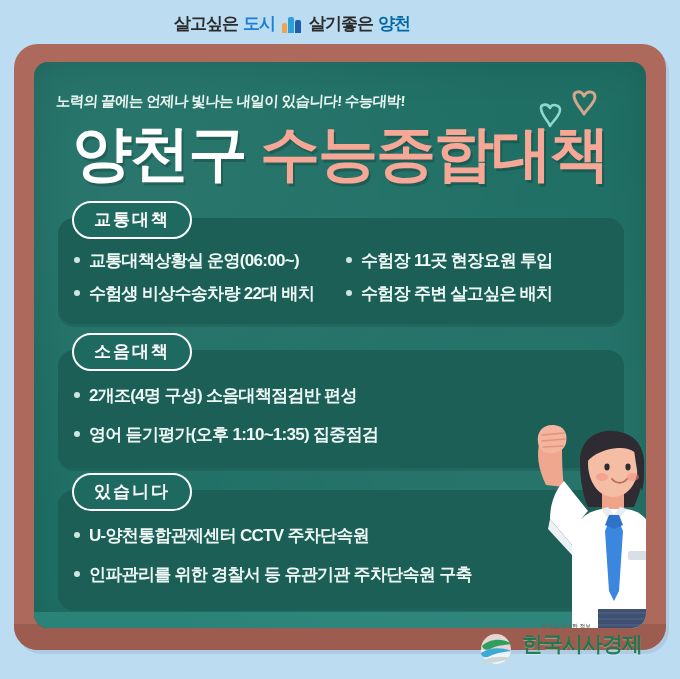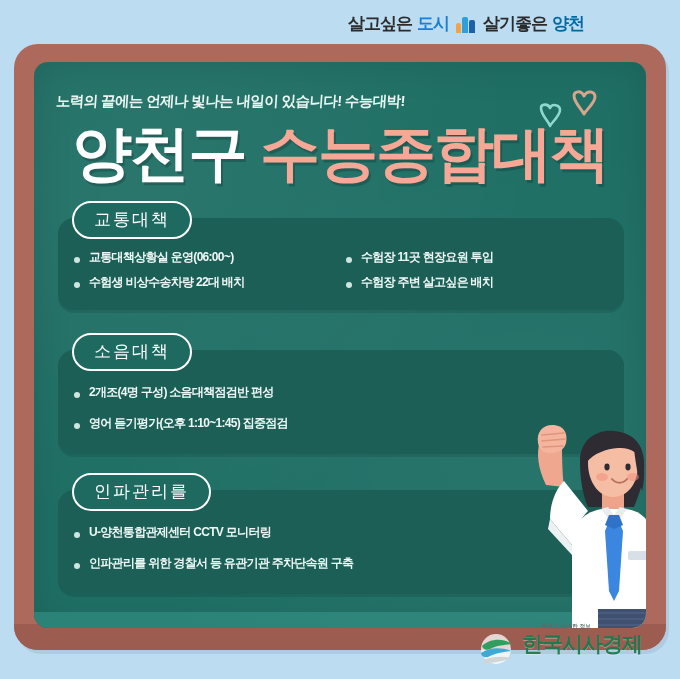--- a/index.html
+++ b/index.html
@@ -6,21 +6,21 @@
   body{
     width:680px;height:679px;
     background:#bcdcf2;
     font-family:"Liberation Sans","DejaVu Sans",sans-serif;
     overflow:hidden;position:relative;
   }
 
   
   .brandbar{
     position:absolute;left:0;top:0;width:584px;height:46px;
-    display:flex;align-items:center;justify-content:flex-end;gap:5px;
+    display:flex;align-items:center;justify-content:center;gap:5px;
     background:#bcdcf2;
   }
   .brandbar .bt{font-size:17px;font-weight:bold;letter-spacing:-1px;}
   .bt.dark{color:#2b2b2b;}
   .bt.blue{color:#1a7fd4;}
   .bt.red{color:#0369a1;}
   .brand-icon{width:20px;height:20px;position:relative;display:inline-block;margin:0 2px;}
   .brand-icon i{position:absolute;bottom:0;display:block;border-radius:2px 2px 0 0;}
   .brand-icon i:nth-child(1){left:0;width:5px;height:10px;background:#f2a24a;}
   .brand-icon i:nth-child(2){left:6px;width:6px;height:16px;background:#2e9fd8;}
@@ -76,29 +76,29 @@
   
   .section{position:absolute;left:24px;width:566px;}
   .panel{
     background:#1b5f57;border-radius:16px;width:100%;
     box-shadow:0 3px 0 rgba(0,0,0,.10);
   }
   .pill{
     position:absolute;left:14px;top:-17px;z-index:3;
     min-width:112px;padding:5px 20px 6px;
     border:2.5px solid #ffffff;border-radius:20px;background:#1e6a61;
-    color:#ffffff;font-size:17px;font-weight:normal;letter-spacing:2px;
+    color:#ffffff;font-size:17px;font-weight:bold;letter-spacing:2px;
     text-align:center;box-sizing:border-box;
   }
   .rows{padding:27px 8px 14px 14px;}
   .grid2{display:flex;flex-wrap:wrap;}
   .grid2 .item{width:50%;box-sizing:border-box;}
   .item{
     display:flex;align-items:flex-start;gap:9px;
-    color:#eef8f5;font-size:12px;font-weight:bold;letter-spacing:-.7px;
+    color:#eef8f5;font-size:17px;font-weight:bold;letter-spacing:-.7px;
     padding:4px 2px;line-height:1.45;
   }
   .item .dot{
     flex:none;width:6px;height:6px;border-radius:50%;
     background:#cfe6e0;margin-top:8px;
   }
   .sec-sp .item{padding:7px 2px;}
 
   
   .student{position:absolute;right:-6px;bottom:0;width:150px;height:205px;}
@@ -180,33 +180,33 @@
   <div class="section" style="top:288px;">
     <div class="pill">소음대책</div>
     <div class="panel">
       <div class="rows sec-sp">
         <div class="item">
             <span class="dot"></span>
             <span>2개조(4명 구성) 소음대책점검반 편성</span>
           </div>
         <div class="item">
             <span class="dot"></span>
-            <span>영어 듣기평가(오후 1:10~1:45) 집중점검</span>
+            <span>영어 듣기평가(오후 1:10~1:35) 집중점검</span>
           </div>
       </div>
     </div>
   </div>
 
   <div class="section" style="top:428px;">
-    <div class="pill">인파관리를</div>
+    <div class="pill">있습니다</div>
     <div class="panel">
       <div class="rows sec-sp">
         <div class="item">
             <span class="dot"></span>
-            <span>U-양천통합관제센터 CCTV 모니터링</span>
+            <span>U-양천통합관제센터 CCTV 주차단속원</span>
           </div>
         <div class="item">
             <span class="dot"></span>
             <span>인파관리를 위한 경찰서 등 유관기관 주차단속원 구축</span>
           </div>
       </div>
     </div>
   </div>
 
   <svg class="student" viewBox="0 0 150 205">

